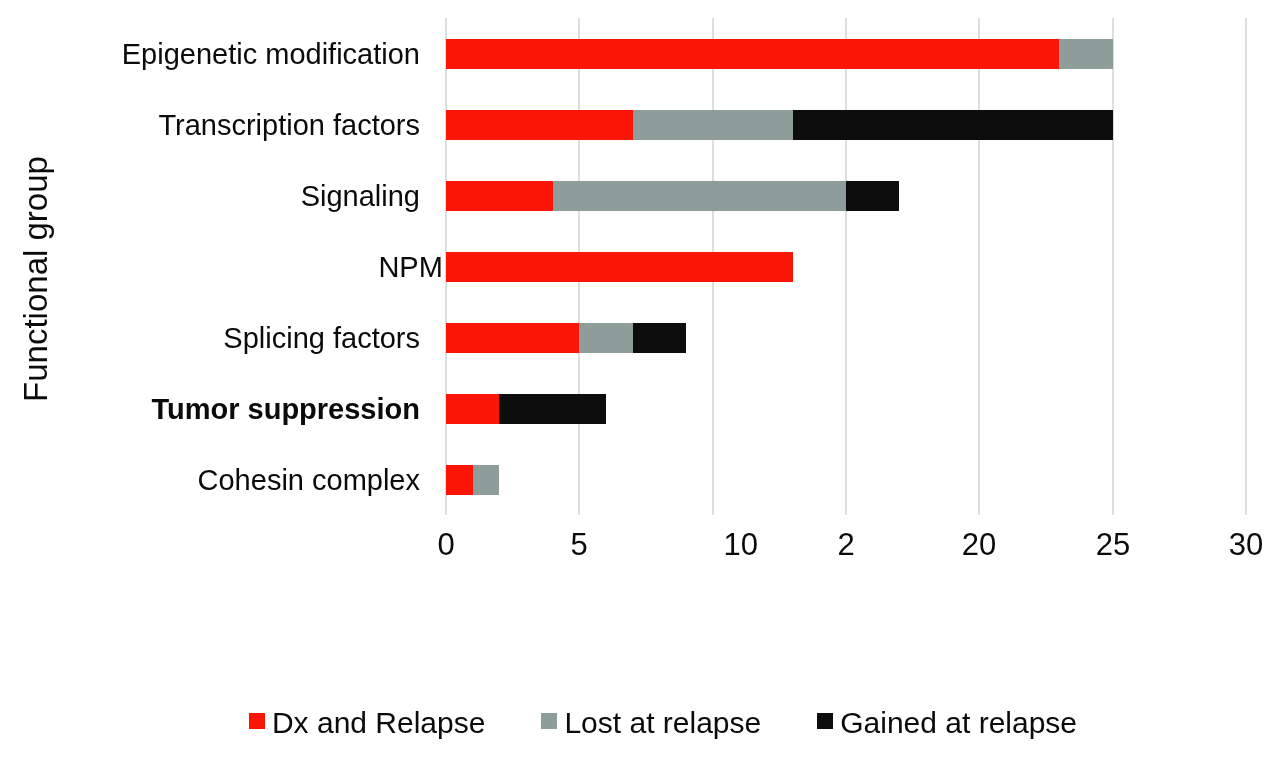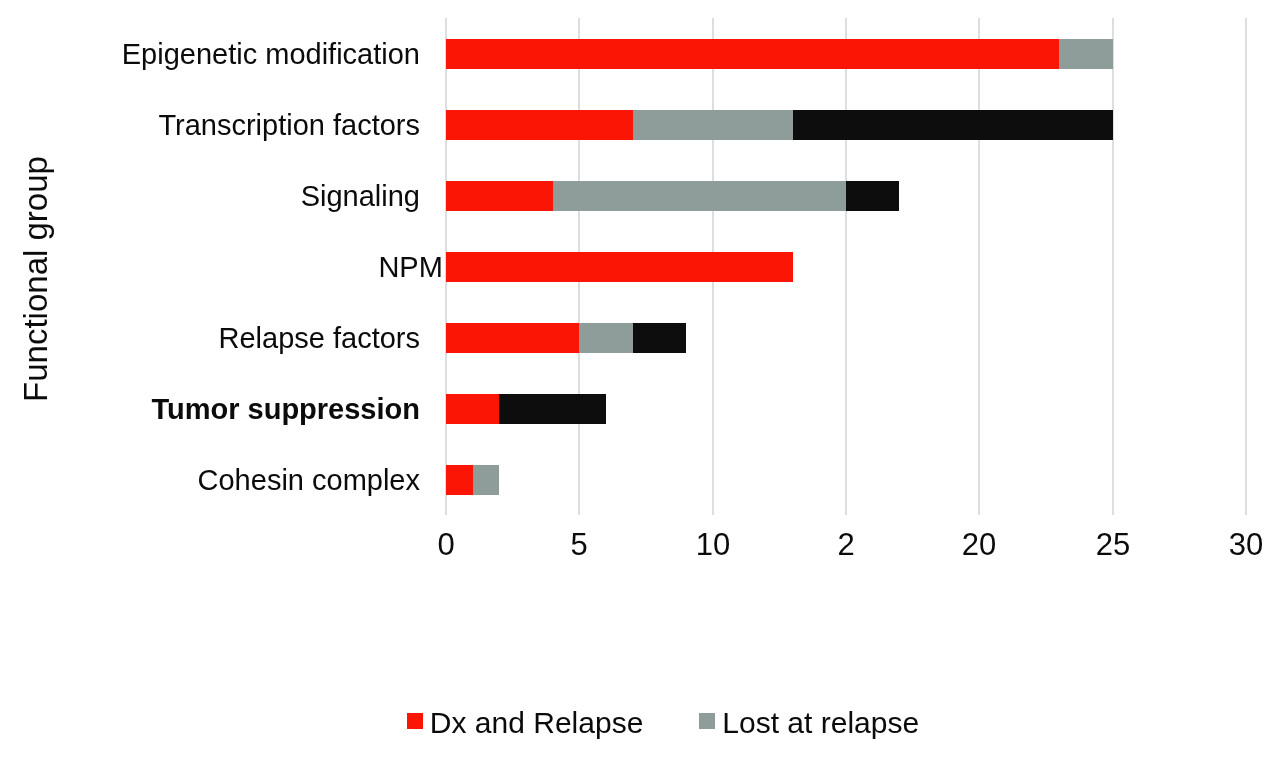--- a/index.html
+++ b/index.html
@@ -115,21 +115,21 @@
 <body>
 
 <div class="figure">
   <div class="y-axis-title">Functional group</div>
 
   <div id="category-labels">
       <div class="category-label" style="top: 36px;">Epigenetic modification</div>
       <div class="category-label" style="top: 107px;">Transcription factors</div>
       <div class="category-label" style="top: 178px;">Signaling</div>
       <div class="category-label" style="top: 249px; padding-left: 39px;">NPM1</div>
-      <div class="category-label" style="top: 320px;">Relapse factors</div>
+      <div class="category-label" style="top: 320px;">Splicing factors</div>
       <div class="category-label" style="top: 391px; font-weight: bold;">Tumor suppression</div>
       <div class="category-label" style="top: 462px;">Cohesin complex</div>
     </div>
 
   <div class="plot-area" id="plot-area">
       <div class="gridline" style="left: -1px; background: rgb(219, 224, 223);"></div>
       <div class="gridline" style="left: 132px; background: rgb(219, 224, 223);"></div>
       <div class="gridline" style="left: 266px; background: rgb(219, 224, 223);"></div>
       <div class="gridline" style="left: 399px; background: rgb(219, 224, 223);"></div>
       <div class="gridline" style="left: 532px; background: rgb(219, 224, 223);"></div>
@@ -163,31 +163,35 @@
       </div>
       <div class="bar-row" style="top: 447px; height: 30px;">
         <div class="bar-segment" style="left: 0px; width: 26.6667px; background: rgb(250, 21, 5);"></div>
         <div class="bar-segment" style="left: 26.6667px; width: 26.6667px; background: rgb(143, 157, 154);"></div>
       </div>
     </div>
 
   <div id="x-ticks">
       <div class="x-tick" style="left: 401px;">0</div>
       <div class="x-tick" style="left: 534px;">5</div>
-      <div class="x-tick" style="left: 668px;">10</div>
+      <div class="x-tick" style="left: 668px; text-align: right;">10</div>
       <div class="x-tick" style="left: 801px;">2</div>
       <div class="x-tick" style="left: 934px;">20</div>
       <div class="x-tick" style="left: 1068px;">25</div>
       <div class="x-tick" style="left: 1201px;">30</div>
     </div>
 
 
   <div class="legend" id="legend">
       <div class="legend-item">
         <span class="legend-marker" style="background: rgb(250, 21, 5);"></span>
         <span class="legend-label">Dx and Relapse</span>
       </div>
       <div class="legend-item">
         <span class="legend-marker" style="background: rgb(143, 157, 154);"></span>
         <span class="legend-label">Lost at relapse</span>
       </div>
+      <div class="legend-item">
+        <span class="legend-marker" style="background: rgb(13, 13, 14);"></span>
+        <span class="legend-label">Gained at relapse</span>
+      </div>
     </div>
 </div>
 
 </body></html>

